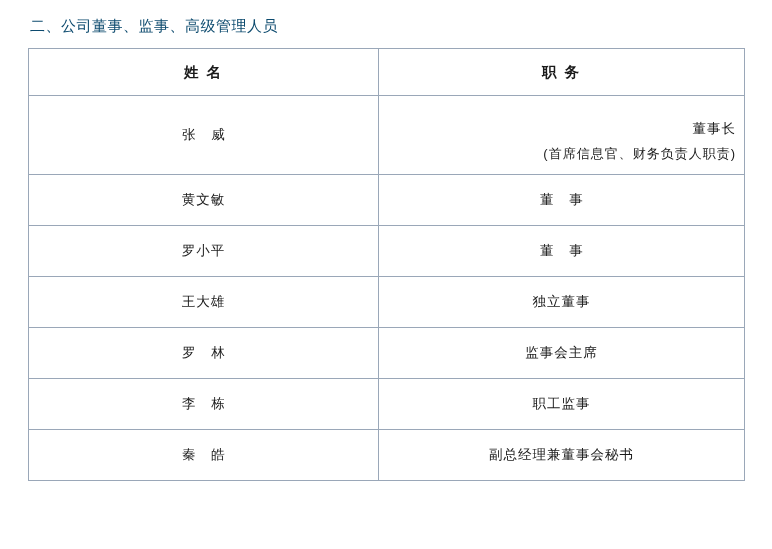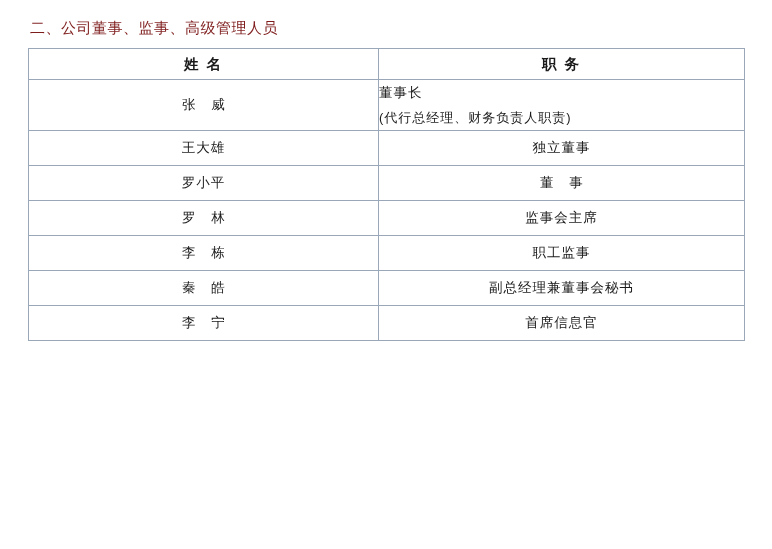--- a/index.html
+++ b/index.html
@@ -17,38 +17,39 @@
   .page {
     position: relative;
     width: 772px;
     height: 549px;
     box-sizing: border-box;
     padding: 18px 28px 0 28px;
   }
   .section-heading {
     font-size: 15px;
     line-height: 20px;
-    color: #7f1d1d;
+    color: #0c4a6e;
     margin: 0 0 10px 2px;
     letter-spacing: 0.5px;
     font-weight: 400;
+    font-family: Liberation Mono, monospace;
   }
   table.personnel {
     width: 716px;
     border-collapse: collapse;
     table-layout: fixed;
   }
   table.personnel th,
   table.personnel td {
     border: 1px solid #9aa7b8;
     text-align: center;
     vertical-align: middle;
     font-size: 13.5px;
     color: #1a1a1a;
-    padding: 0;
+    padding: 8px;
   }
   table.personnel th {
     height: 30px;
     font-weight: bold;
     font-size: 14.5px;
     letter-spacing: 2px;
   }
   table.personnel td {
     height: 34px;
     font-weight: normal;
@@ -58,22 +59,23 @@
   col.col-title { width: 366px; }
 
   td.double-row {
     height: 56px;
     padding: 4px 0;
   }
   .dual-line {
     display: flex;
     flex-direction: column;
     justify-content: center;
-    align-items: flex-start;
+    align-items: flex-end;
     line-height: 25px;
+    margin-top: 12px;
   }
   .dual-line .line2 {
     font-size: 13px;
   }
   .name-spaced {
     letter-spacing: 6px;
     padding-left: 6px;
   }
   .title-spaced {
     letter-spacing: 6px;
@@ -99,44 +101,44 @@
       </tr>
     </thead>
     <tbody>
       <tr>
         <td>
           <span class="name-spaced">张 威</span>
         </td>
         <td class="double-row">
           <div class="dual-line">
             <span class="line1">董事长</span>
-            <span class="line2">(代行总经理、财务负责人职责)</span>
+            <span class="line2">(首席信息官、财务负责人职责)</span>
           </div>
         </td>
       </tr>
       <tr>
-        <td>王大雄</td>
-        <td>独立董事</td>
+        <td>黄文敏</td>
+        <td><span class="title-spaced">董 事</span></td>
       </tr>
       <tr>
         <td>罗小平</td>
         <td><span class="title-spaced">董 事</span></td>
+      </tr>
+      <tr>
+        <td>王大雄</td>
+        <td>独立董事</td>
       </tr>
       <tr>
         <td><span class="name-spaced">罗 林</span></td>
         <td>监事会主席</td>
       </tr>
       <tr>
         <td><span class="name-spaced">李 栋</span></td>
         <td>职工监事</td>
       </tr>
       <tr>
         <td><span class="name-spaced">秦 皓</span></td>
         <td>副总经理兼董事会秘书</td>
       </tr>
-      <tr>
-        <td><span class="name-spaced">李 宁</span></td>
-        <td>首席信息官</td>
-      </tr>
     </tbody>
   </table>
 
 </div>
 
 </body></html>

